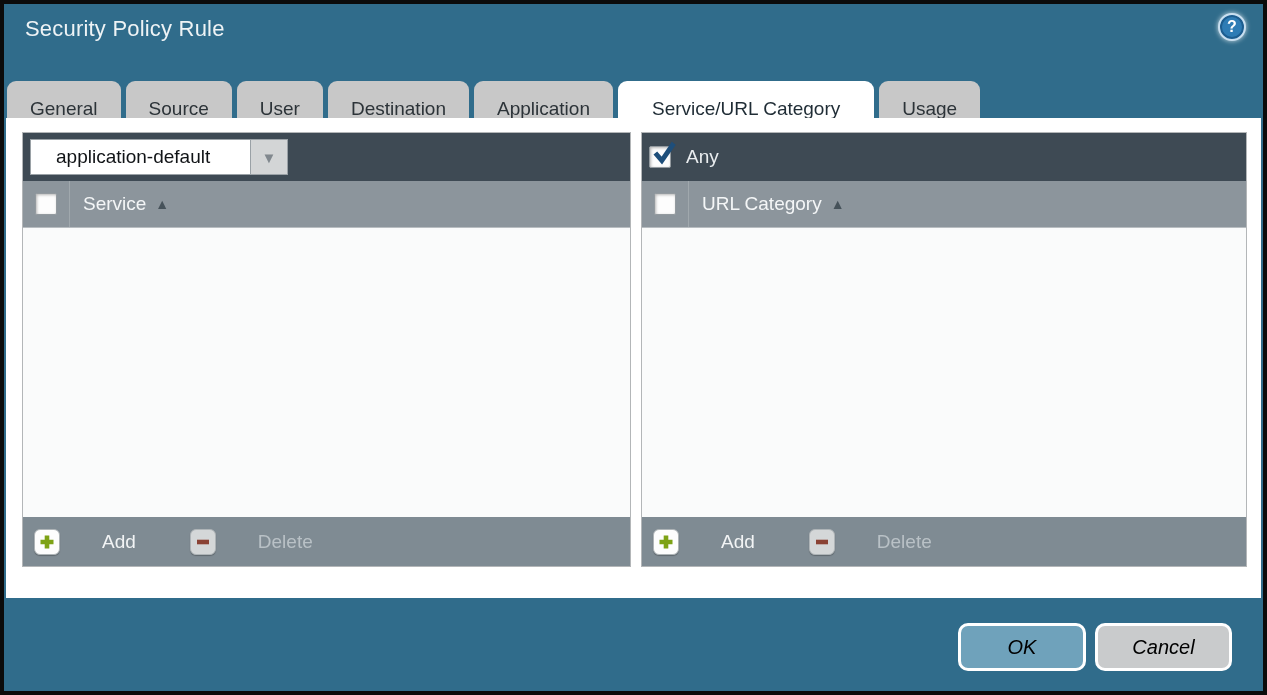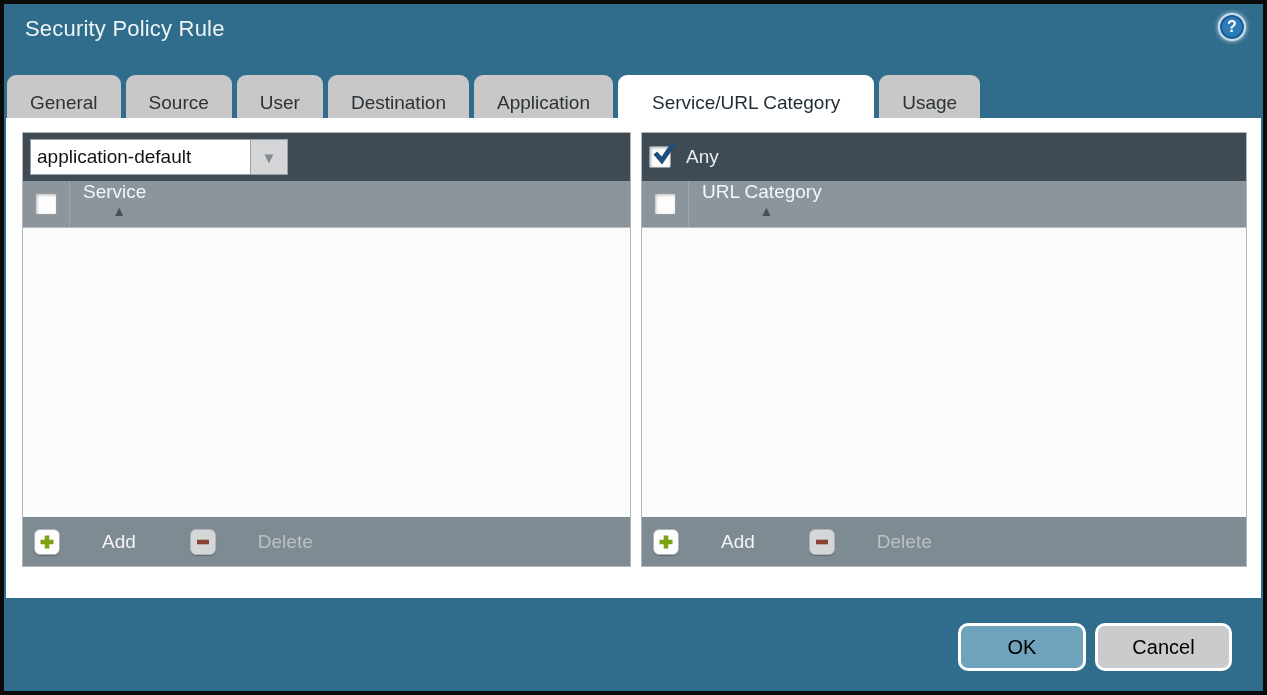--- a/index.html
+++ b/index.html
@@ -14,21 +14,21 @@
     color:#eef3f5;font-size:22px;letter-spacing:.2px;
   }
   .help{
     position:absolute;top:9px;right:17px;width:28px;height:28px;
     border-radius:50%;background:#2e7cb5;border:2px solid #c9dff0;
     box-shadow:0 0 5px rgba(255,255,255,.75), inset 0 0 0 2px #1d5d8f;
     color:#fff;font-size:16px;font-weight:bold;
     display:flex;align-items:center;justify-content:center;cursor:pointer;
   }
   
-  .tabbar{position:absolute;top:71px;left:3px;height:55px;display:flex;}
+  .tabbar{position:absolute;top:77px;left:3px;height:55px;display:flex;}
   .tab{
     height:55px;margin-right:5px;padding:0 23px;
     background:#c8c8c8;border-radius:9px 9px 0 0;
     display:flex;align-items:center;justify-content:center;
     font-size:19px;color:#2c3338;cursor:pointer;white-space:nowrap;
   }
   .tab.active{background:#ffffff;color:#1f2c35;padding:0 34px;}
   
   .content{
     position:absolute;top:114px;left:2px;width:1255px;height:480px;
@@ -51,57 +51,57 @@
   }
   .panel-body{flex:1;background:#fafbfb;}
   .panel-footer{
     height:49px;flex:0 0 49px;background:#7f8b93;
     display:flex;align-items:center;padding:0 11px;gap:34px;
   }
   
   .combo{display:flex;width:258px;height:36px;cursor:pointer;}
   .combo-field{
     flex:1;background:#ffffff;border:1px solid #9aa1a6;border-right:none;
-    display:flex;align-items:center;padding-left:6px;
+    display:flex;align-items:center;padding-left:25px;
     font-size:19px;color:#101316;white-space:nowrap;overflow:hidden;
   }
   .combo-btn{
     width:38px;background:#d3d5d6;border:1px solid #9aa1a6;
     display:flex;align-items:center;justify-content:center;
     color:#81888e;font-size:15px;
   }
   
   .checkbox{
     position:relative;width:22px;height:22px;flex:0 0 22px;
     background:#fdfdfd;border:1px solid #939a9f;border-radius:2px;
     box-shadow:inset 1px 1px 3px rgba(0,0,0,.28);cursor:pointer;
   }
   .checkbox .check{display:none;position:absolute;top:-7px;left:1px;}
   .checkbox.checked .check{display:block;}
   .hdr-checkcell{width:46px;flex:0 0 46px;display:flex;justify-content:center;}
   .hdr-label{
     display:flex;align-items:center;height:100%;padding-left:13px;
-    border-left:1px solid #a0a8ad;color:#f4f6f7;font-size:19px;flex-direction:column;
+    border-left:1px solid #a0a8ad;color:#f4f6f7;font-size:19px;
   }
   .sort{color:#46525a;font-size:14px;margin-left:9px;}
   .any-label{color:#e9edef;font-size:19px;margin-left:15px;}
   
   .icon-btn{
     width:26px;height:26px;border-radius:6px;background:#fdfdfd;
     border:1px solid #aeb4b7;display:flex;align-items:center;justify-content:center;
     box-shadow:0 1px 1px rgba(0,0,0,.25);cursor:pointer;
   }
   .icon-btn.disabled{background:#d4d7d8;cursor:default;}
   .btn-label{color:#f2f4f5;font-size:19px;margin:0 20px 0 8px;cursor:pointer;}
   .btn-label.disabled{color:#b9c1c6;cursor:default;}
   
   .action-btn{
     position:absolute;top:619px;height:48px;border:3px solid #ffffff;
     border-radius:10px;font-size:20px;color:#000;
-    display:flex;align-items:center;justify-content:center;cursor:pointer;
+    display:flex;align-items:center;justify-content:center;cursor:pointer;font-style:italic;
   }
   .btn-ok{right:177px;width:128px;background:#6fa2bb;}
   .btn-cancel{right:31px;width:137px;background:#c9cbcc;}
 </style>
 </head>
 <body>
 
 <div class="dialog">
 
   <div class="title">Security Policy Rule</div>

